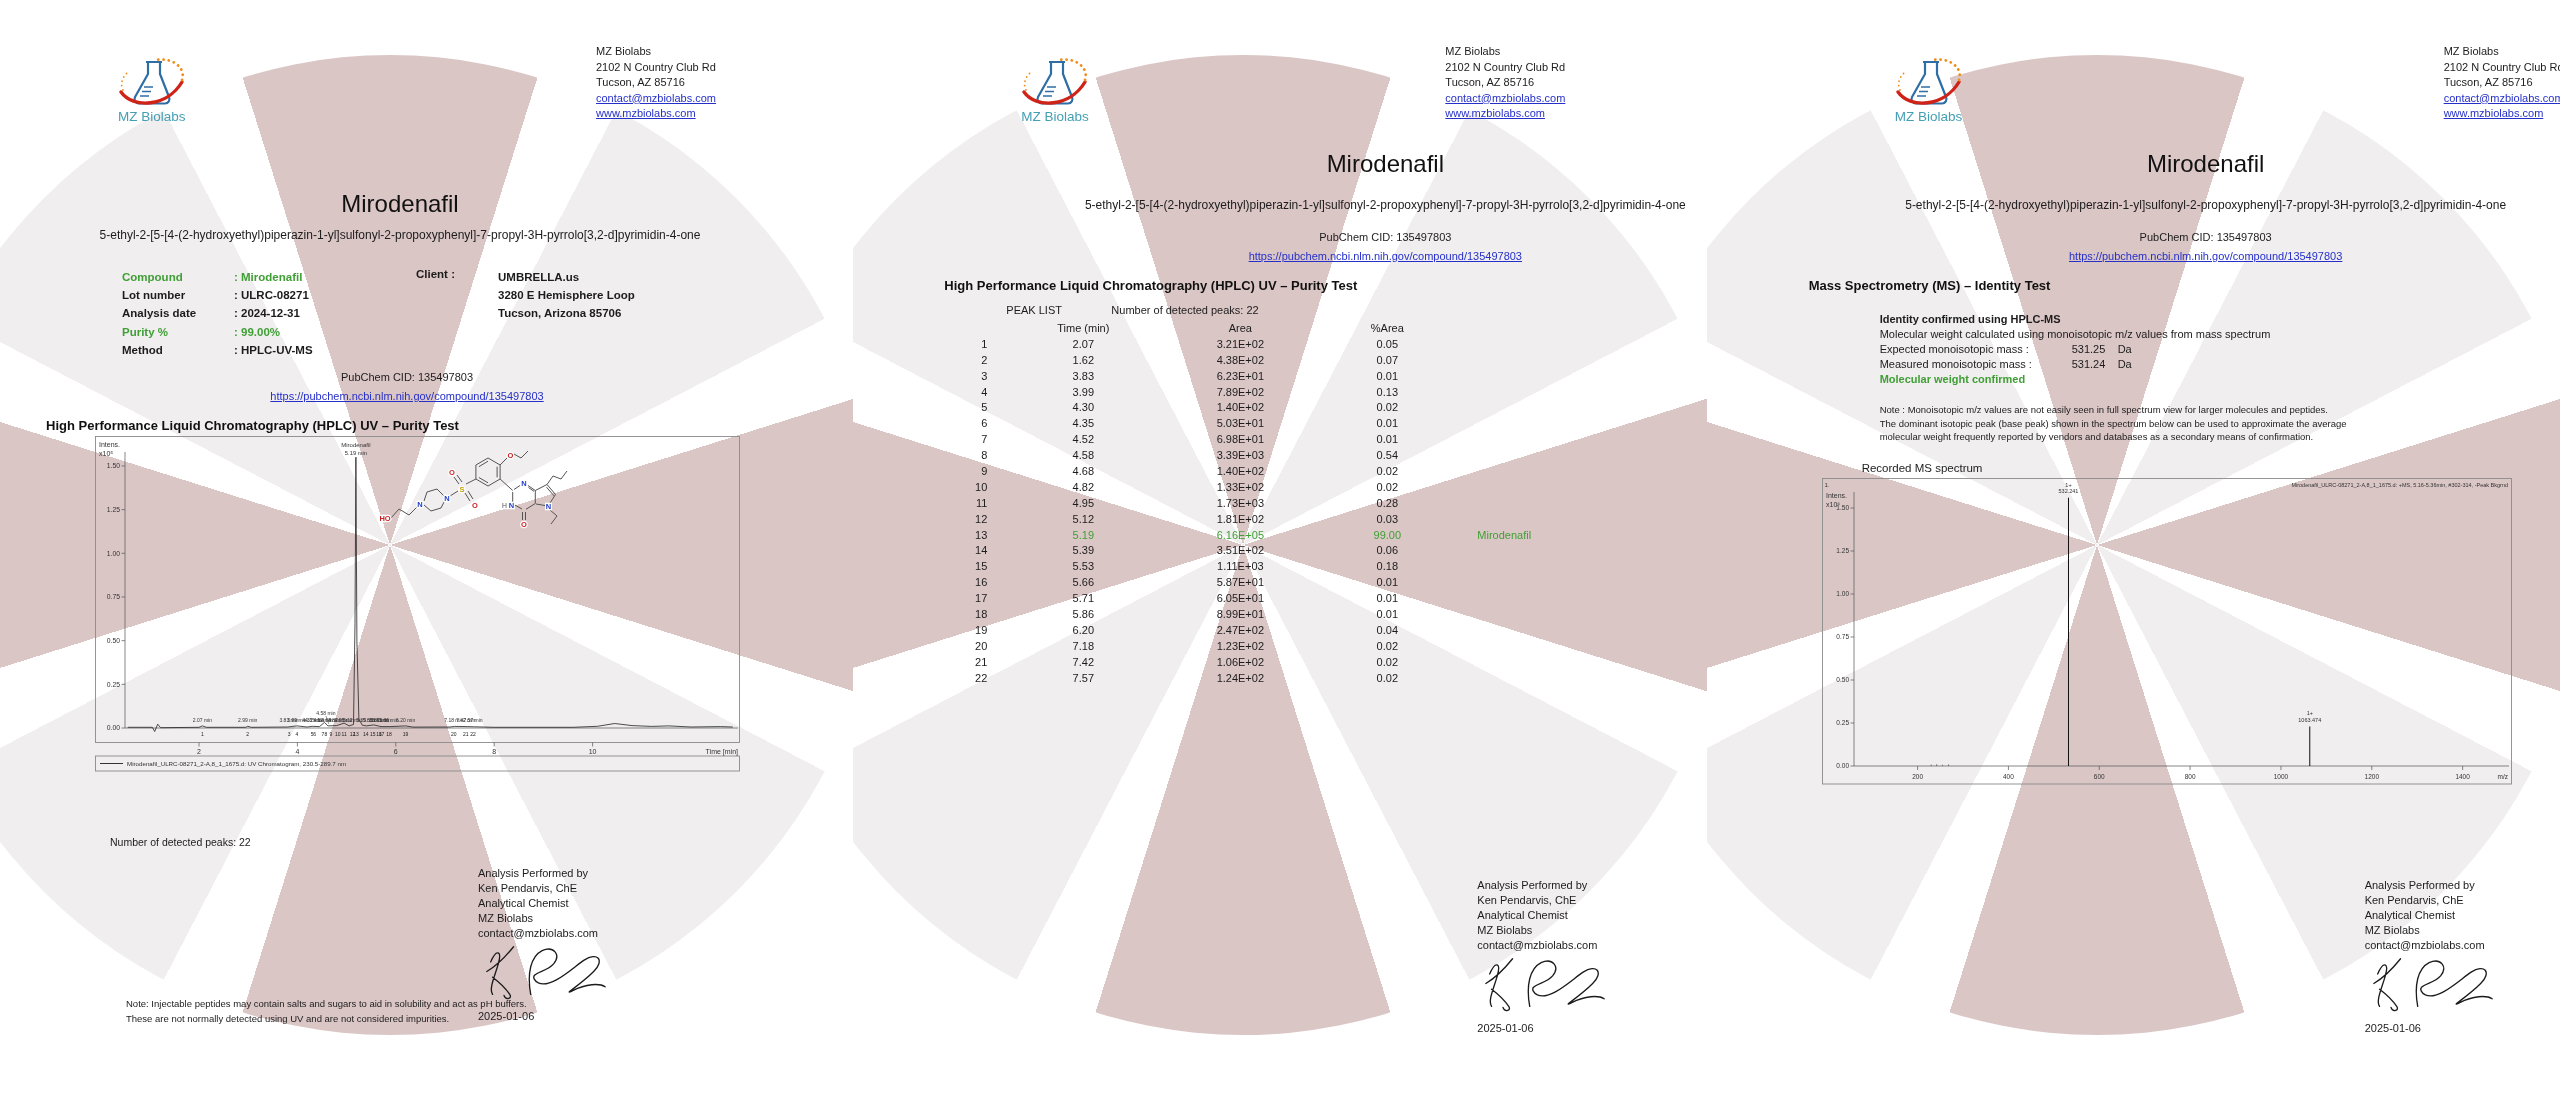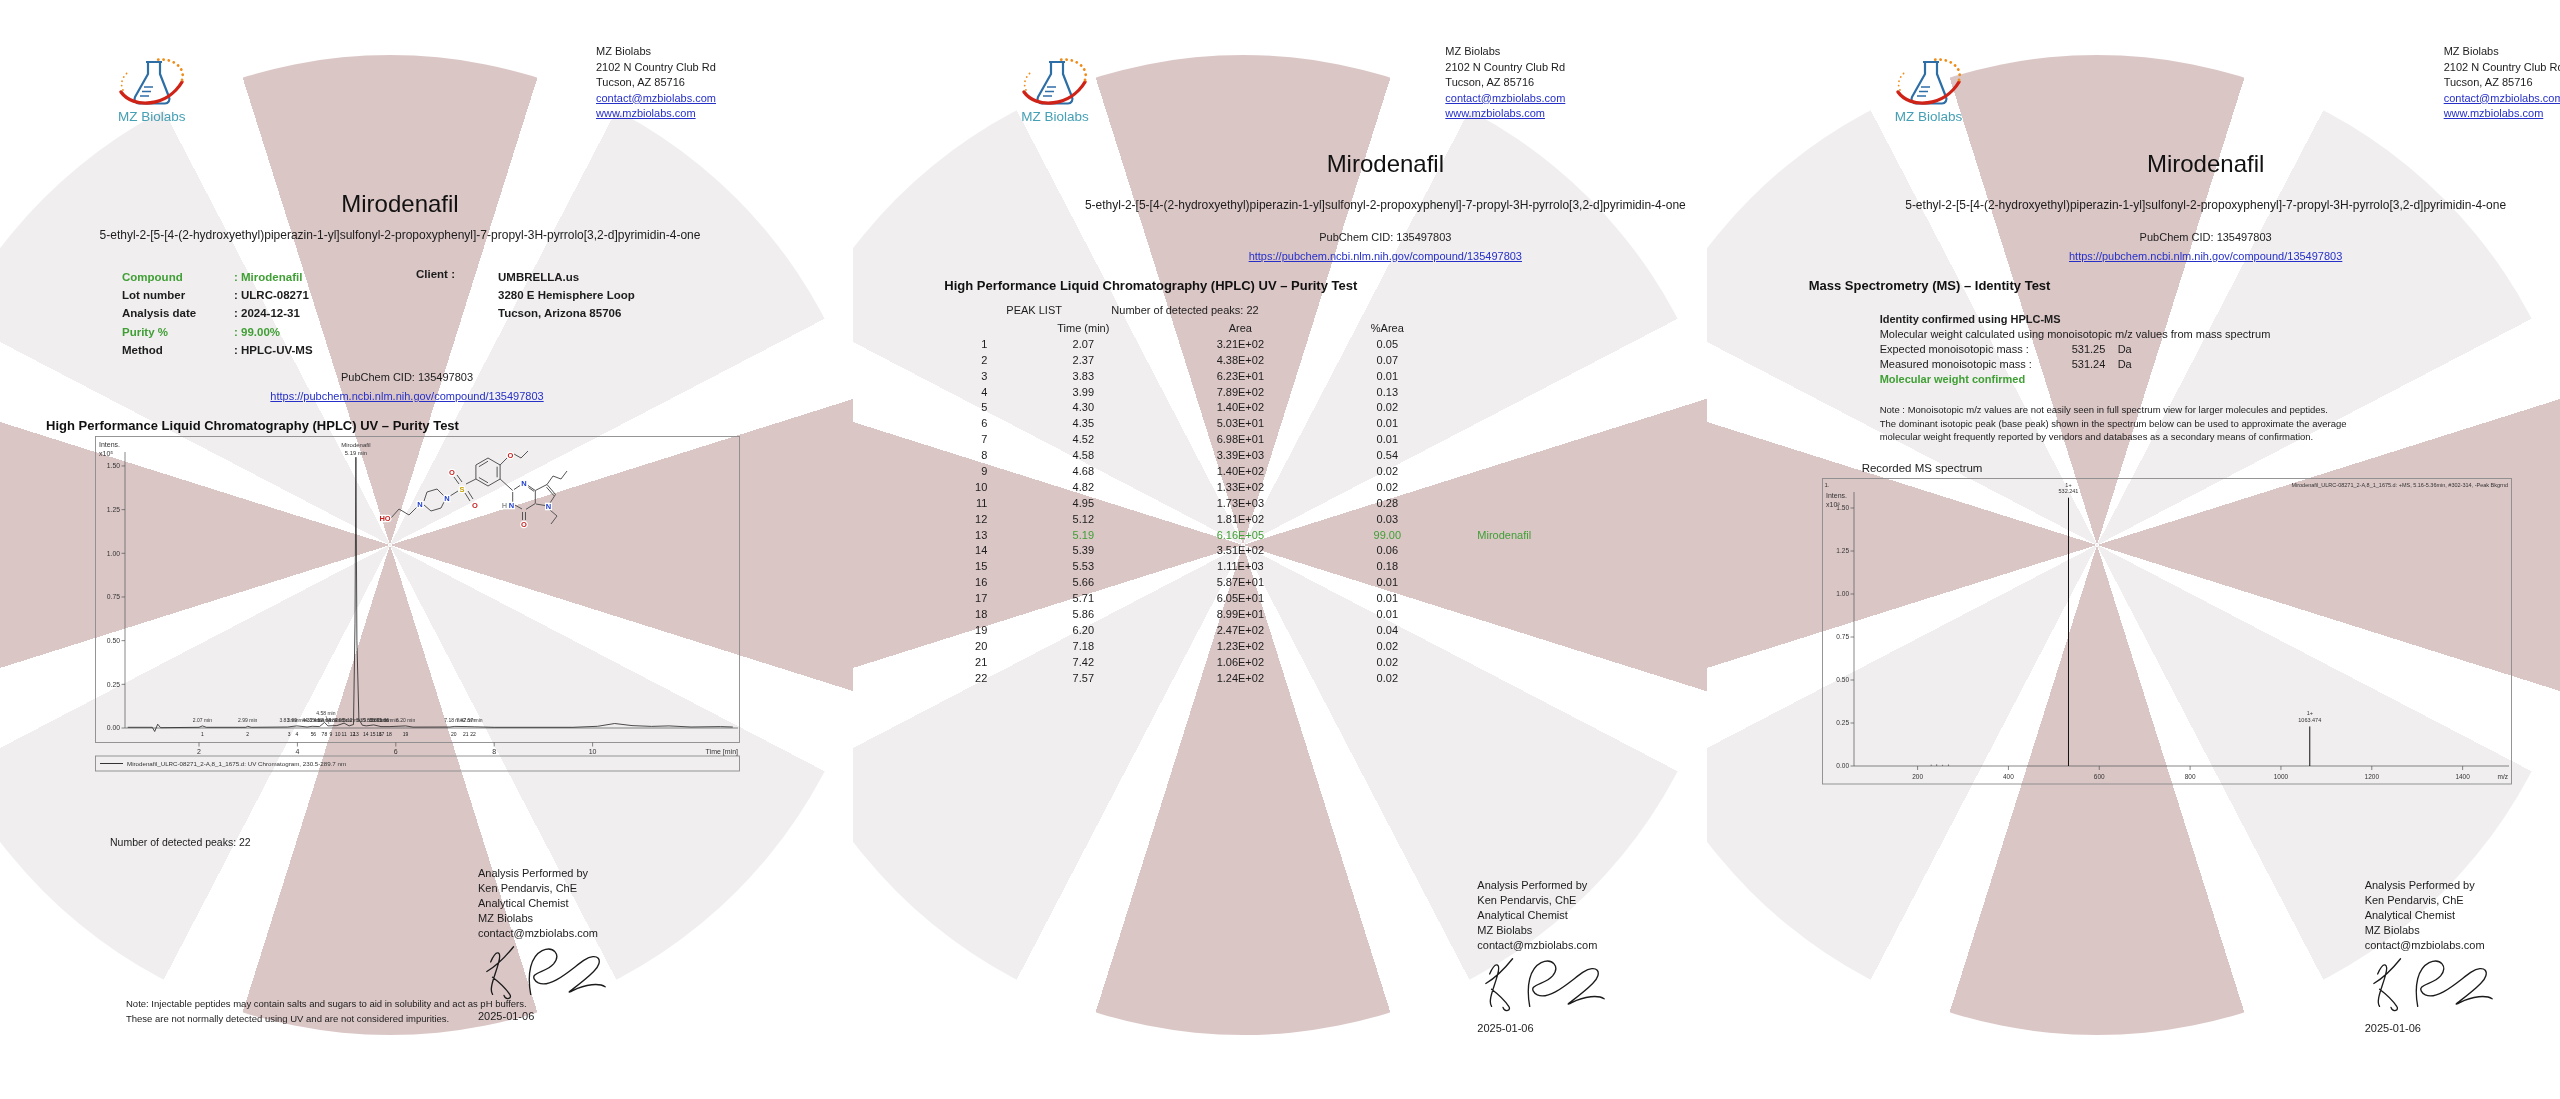--- a/index.html
+++ b/index.html
@@ -319,21 +319,21 @@
 
     <div class="prow">
           <div class="c0">1</div>
           <div class="c1">2.07</div>
           <div class="c2">3.21E+02</div>
           <div class="c3">0.05</div>
           <div class="c4"></div>
         </div>
         <div class="prow">
           <div class="c0">2</div>
-          <div class="c1">2.37</div>
+          <div class="c1">1.62</div>
           <div class="c2">4.38E+02</div>
           <div class="c3">0.07</div>
           <div class="c4"></div>
         </div>
         <div class="prow">
           <div class="c0">3</div>
           <div class="c1">3.83</div>
           <div class="c2">6.23E+01</div>
           <div class="c3">0.01</div>
           <div class="c4"></div>

